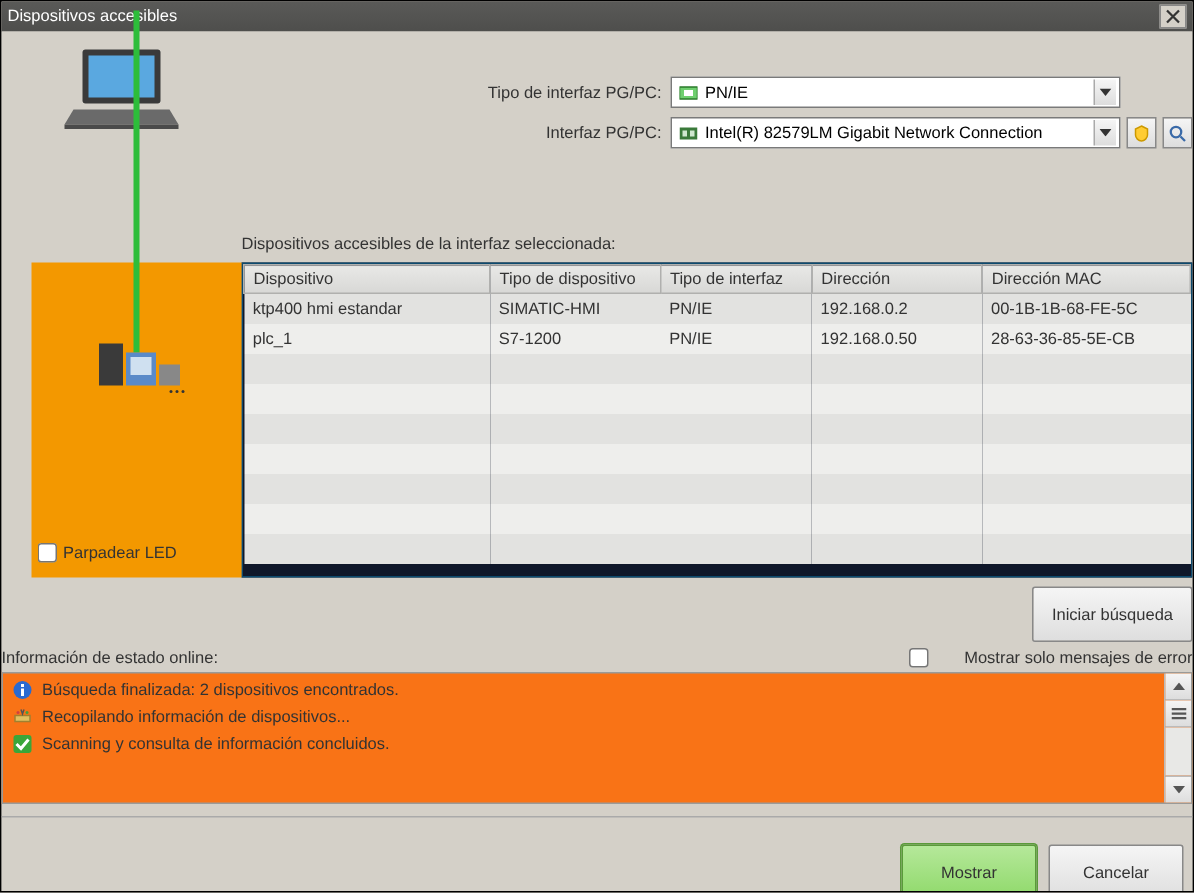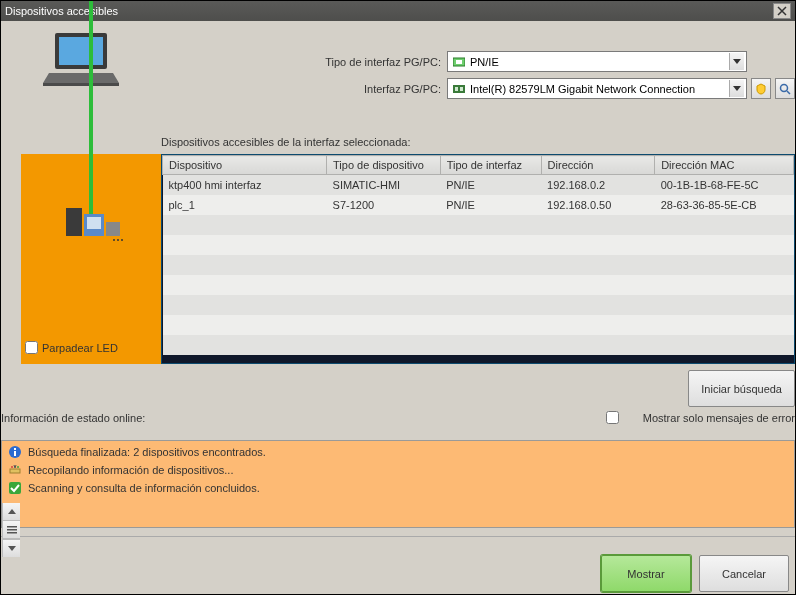--- a/index.html
+++ b/index.html
@@ -18,21 +18,21 @@
 
 .iface-block { flex: 1; padding-top: 30px; }
 .iface-row { display: flex; align-items: center; margin-bottom: 6px; justify-content: flex-end; }
 .iface-row label { margin-right: 6px; color: #333; }
 .select-wrap { width: 300px; height: 21px; border: 1px solid #7a7a7a; background: #fff; display: flex; align-items: center; padding: 0 2px 0 4px; position: relative; }
 .select-wrap .icon { width: 14px; height: 14px; margin-right: 4px; display: flex; align-items: center; justify-content: center; }
 .select-wrap .text { flex: 1; white-space: nowrap; overflow: hidden; }
 .select-wrap .arrow { width: 15px; height: 17px; background: linear-gradient(#f5f5f5,#ddd); border-left: 1px solid #aaa; display: flex; align-items: center; justify-content: center; }
 .small-btn { width: 20px; height: 21px; border: 1px solid #888; background: linear-gradient(#f5f5f5,#ddd); margin-left: 4px; display: flex; align-items: center; justify-content: center; cursor: pointer; }
 
-.table-section { margin-top: 31px; }
+.table-section { margin-top: 52px; }
 .table-label { margin-left: 160px; color: #333; margin-bottom: 6px; }
 .table-wrap { display: flex; }
 .orange-panel { width: 140px; height: 210px; background: #f39800; position: relative; margin-left: 20px; }
 .green-line { position: absolute; width: 4px; background: #2dbd3a; left: 68px; top: -168px; height: 228px; }
 .devices-icons { position: absolute; top: 50px; left: 35px; }
 .flash-check { position: absolute; bottom: 10px; left: 4px; display: flex; align-items: center; color: #333; }
 .flash-check input { margin-right: 4px; width: 13px; height: 13px; }
 
 .dev-table { flex: 1; border: 1px solid #0c4a6e; background: #0f172a; }
 .dev-table table { width: 100%; border-collapse: collapse; }
@@ -43,21 +43,21 @@
 .dev-table .empty td { height: 20px; }
 
 .search-btn-row { text-align: right; margin-top: 6px; padding-right: 0; }
 .btn { height: 37px; border: 1px solid #888; background: linear-gradient(#f5f5f5,#dedede); padding: 0 12px; cursor: pointer; color: #333; border-radius: 2px; }
 .btn.primary { background: linear-gradient(#b5e89a,#8fd96a); border: 1px solid #5a9a3a; box-shadow: 0 0 0 1px #5a9a3a; font-weight: normal; }
 
 .status-header { display: flex; justify-content: space-between; align-items: center; margin-top: 4px; color: #333; }
 .status-header .chk { display: flex; align-items: center; gap: 20px; }
 .status-header .chk input { margin-right: 4px; width: 13px; height: 13px; }
 
-.status-box { margin-top: 16px; border: 1px solid #9a9a98; background: #fdba74; height: 88px; display: flex; flex-direction: column; }
+.status-box { margin-top: 3px; border: 1px solid #9a9a98; background: #f97316; height: 88px; display: flex; }
 .status-list { flex: 1; padding: 4px 6px; color: #333; }
 .status-list .line { display: flex; align-items: center; margin-bottom: 4px; }
 .status-list .icon { width: 14px; height: 14px; margin-right: 6px; display: flex; align-items: center; justify-content: center; }
 .status-scroll { width: 18px; display: flex; flex-direction: column; border-left: 1px solid #bbb; }
 .status-scroll .sbtn { flex: 0 0 18px; background: linear-gradient(#f5f5f5,#ddd); border-bottom: 1px solid #bbb; display: flex; align-items: center; justify-content: center; cursor: pointer; }
 .status-scroll .sbtn:last-child { border-bottom: none; border-top: 1px solid #bbb; margin-top: auto; }
 .status-scroll .track { flex: 1; background: #e8e8e6; }
 
 .footer { margin-top: 18px; text-align: right; padding-right: 6px; display: flex; justify-content: flex-end; gap: 8px; }
 .ftr-btn { min-width: 90px; }
@@ -169,21 +169,21 @@
             <tr>
               <th style="width:26%">Dispositivo</th>
               <th style="width:18%">Tipo de dispositivo</th>
               <th style="width:16%">Tipo de interfaz</th>
               <th style="width:18%">Dirección</th>
               <th>Dirección MAC</th>
             </tr>
           </thead>
           <tbody id="dev-body">
               <tr>
-                <td>ktp400 hmi interfaz</td>
+                <td>ktp400 hmi estandar</td>
                 <td>SIMATIC-HMI</td>
                 <td>PN/IE</td>
                 <td>192.168.0.2</td>
                 <td>00-1B-1B-68-FE-5C</td>
               </tr>
               <tr>
                 <td>plc_1</td>
                 <td>S7-1200</td>
                 <td>PN/IE</td>
                 <td>192.168.0.50</td>

